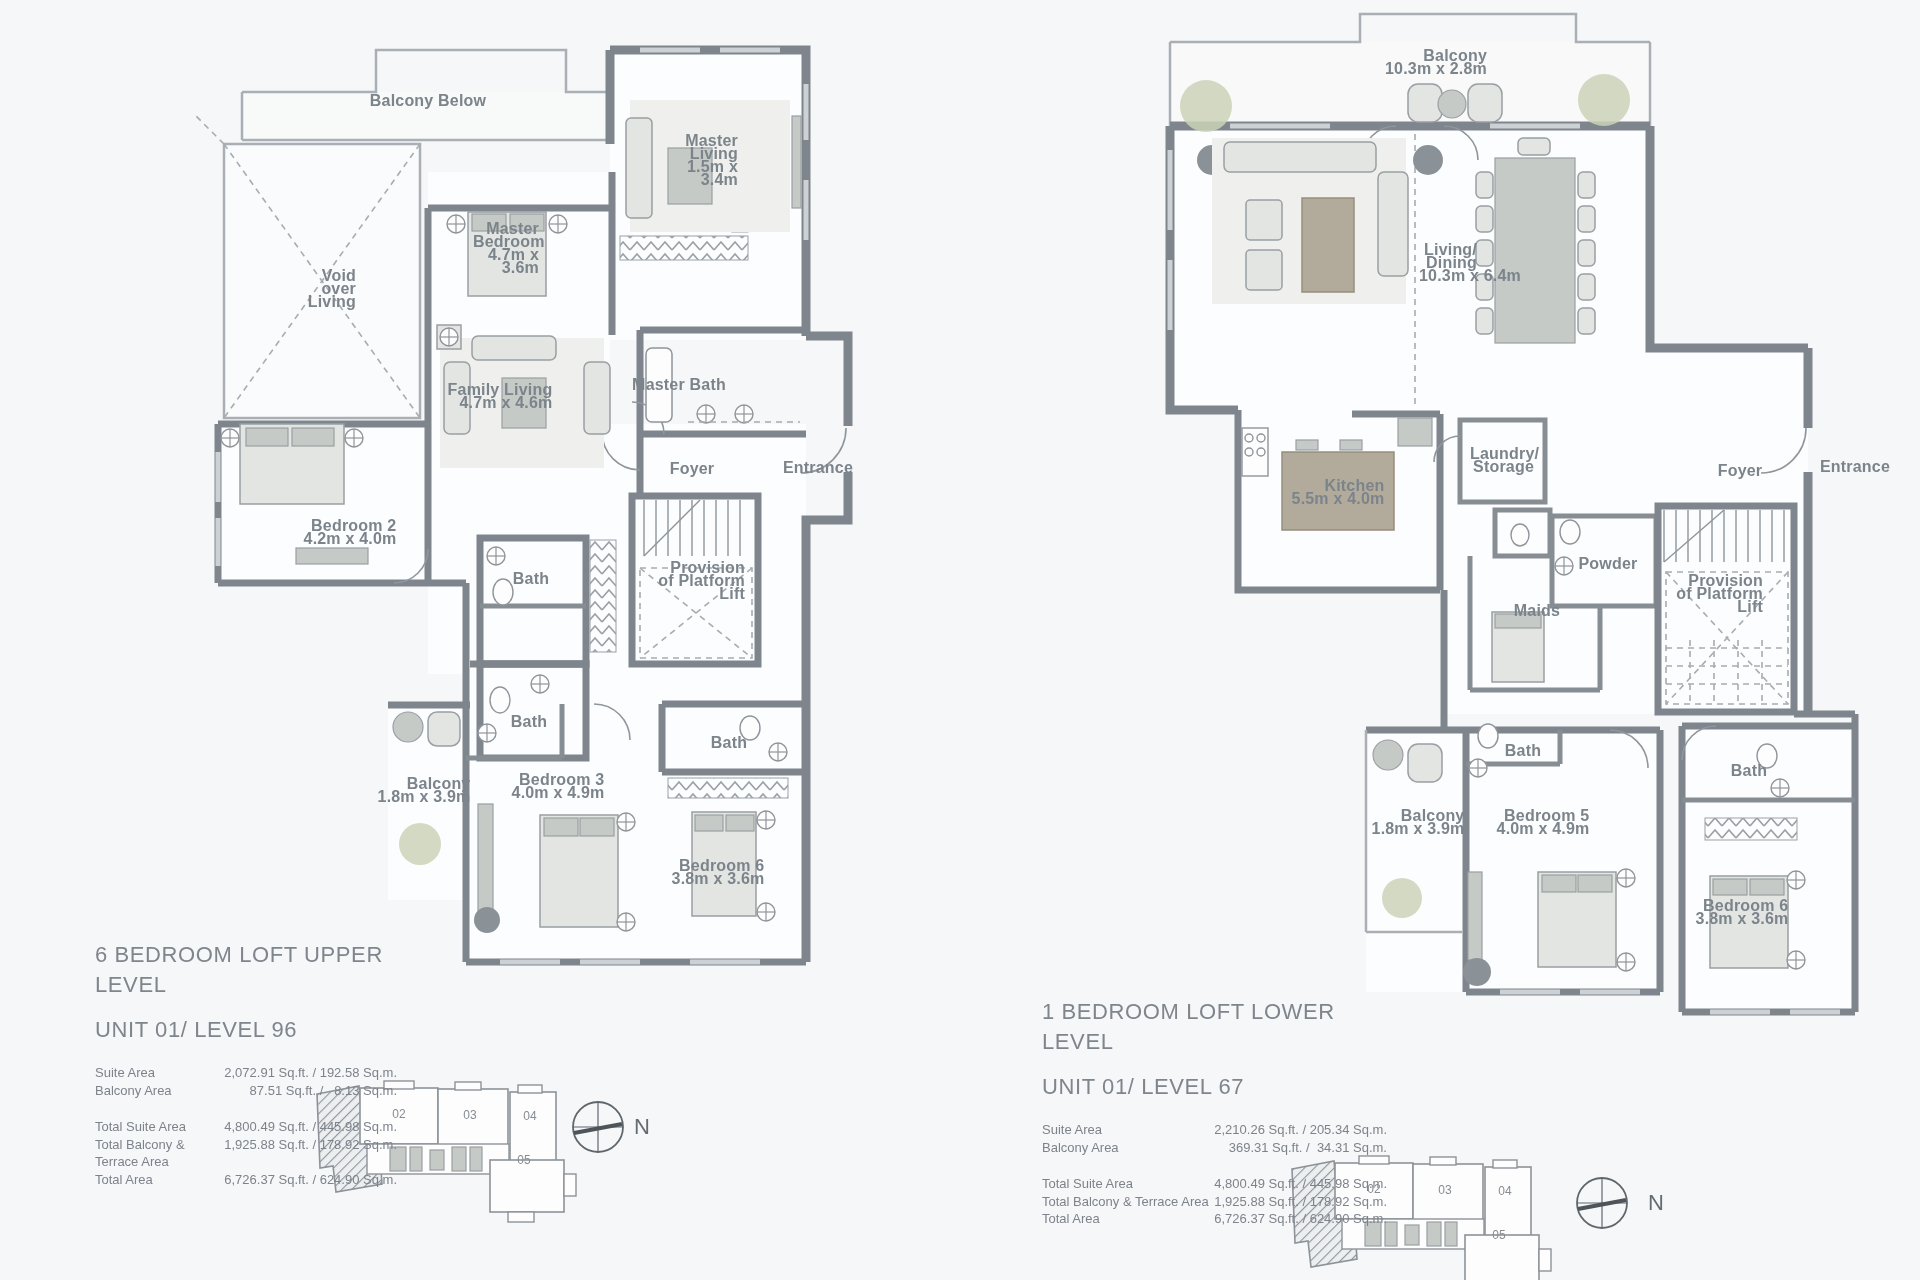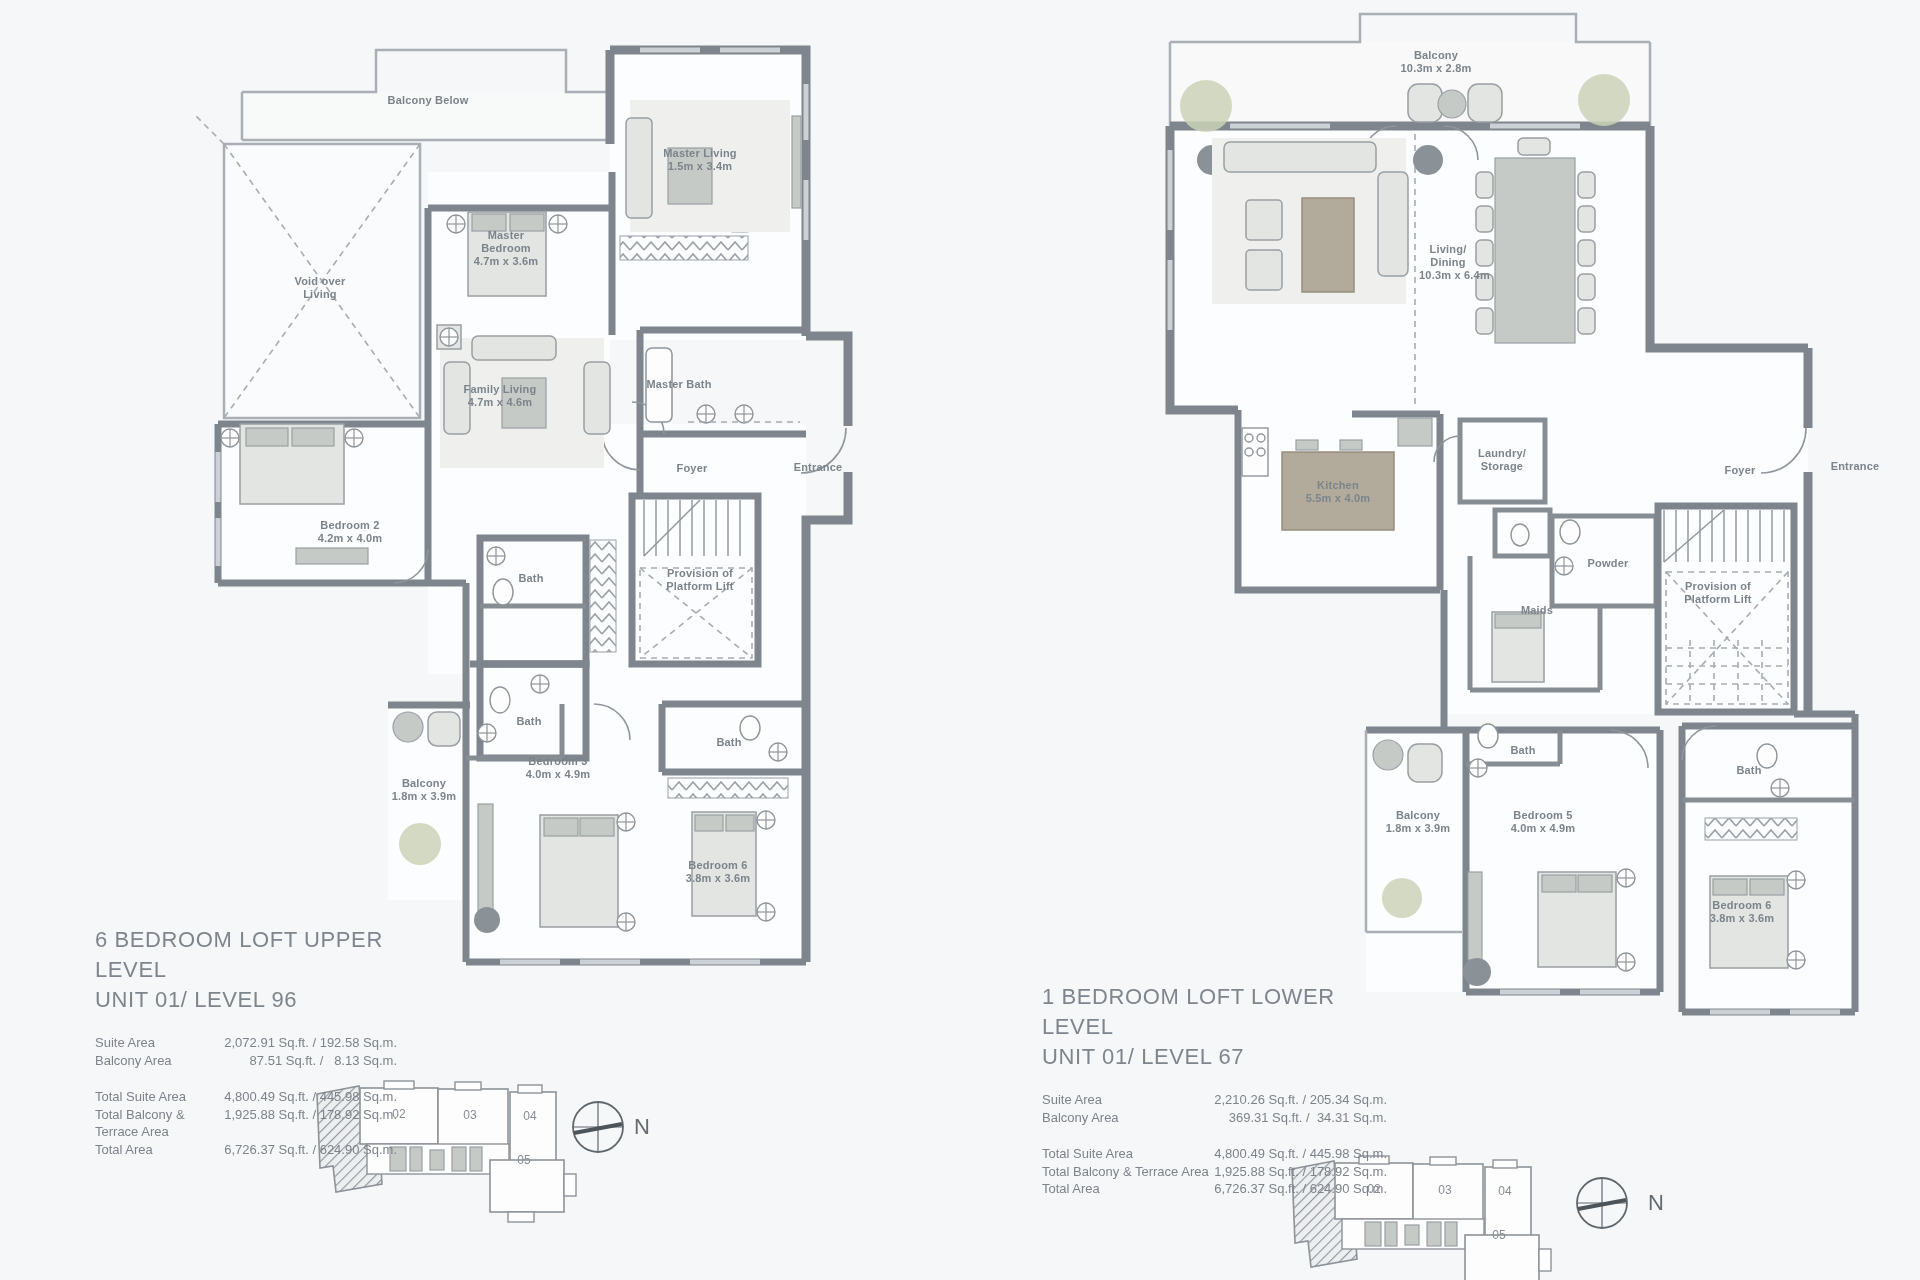--- a/index.html
+++ b/index.html
@@ -15,30 +15,30 @@
   .stl{stroke:#8f959a;stroke-width:1.4;fill:none;}
   .arc{stroke:#8f969c;stroke-width:1.6;fill:none;}
   .fn {fill:#e3e5e2;stroke:#999fa3;stroke-width:1.5;}
   .fn2{fill:#c6cac6;stroke:#999fa3;stroke-width:1.2;}
   .tan{fill:#b2ab9b;stroke:#958e7e;stroke-width:1.5;}
   .rug{fill:#eff0ee;}
   .room{fill:#fcfdfe;}
   .plant{fill:#cbd2b7;opacity:.85;}
   .dark{fill:#8b9297;}
   
-  .rlbl{position:absolute;transform:translate(-50%,-50%);text-align:center;color:#7c848b;
-        font-size:11px;line-height:13px;font-weight:700;letter-spacing:.2px;white-space:nowrap;z-index:5;}
+  .rlbl{position:absolute;transform:translate(-50%,-50%);text-align:right;color:#7c848b;
+        font-size:16px;line-height:13px;font-weight:700;letter-spacing:.2px;white-space:nowrap;z-index:5;}
   .rlbl.wrap{white-space:normal;}
   .rlbl span{display:block;}
   
   .klbl{position:absolute;transform:translate(-50%,-50%);color:#868c92;font-size:12px;z-index:5;}
   .nlbl{position:absolute;transform:translate(-50%,-50%);color:#646b71;font-size:22px;z-index:5;}
   
   .tblock{position:absolute;color:#7d838a;z-index:5;}
-  .ptitle{font-size:22px;line-height:30px;letter-spacing:.6px;color:#7f858c;}
+  .ptitle{font-size:22px;line-height:30px;letter-spacing:.6px;color:#7f858c;margin-top:15px;}
   .stats{margin-top:19px;font-size:13px;}
   .srow{display:flex;justify-content:space-between;line-height:17.5px;}
   .srow .v{text-align:center;white-space:pre;}
   .sgap{height:19px;}
 </style>
 </head>
 <body>
 
 <div class="sheet">
 
@@ -375,21 +375,21 @@
 <div class="rlbl wrap" style="left:700px;top:580px;width:90px">
       <span>Provision of Platform Lift</span>
     </div>
 <div class="rlbl" style="left:529px;top:721px">
       <span>Bath</span>
     </div>
 <div class="rlbl" style="left:424px;top:790px">
       <span>Balcony</span>
       <span>1.8m x 3.9m</span>
     </div>
-<div class="rlbl" style="left:558px;top:768px">
+<div class="rlbl" style="left:558px;top:786px">
       <span>Bedroom 3</span>
       <span>4.0m x 4.9m</span>
     </div>
 <div class="rlbl" style="left:729px;top:742px">
       <span>Bath</span>
     </div>
 <div class="rlbl" style="left:718px;top:872px">
       <span>Bedroom 6</span>
       <span>3.8m x 3.6m</span>
     </div>

